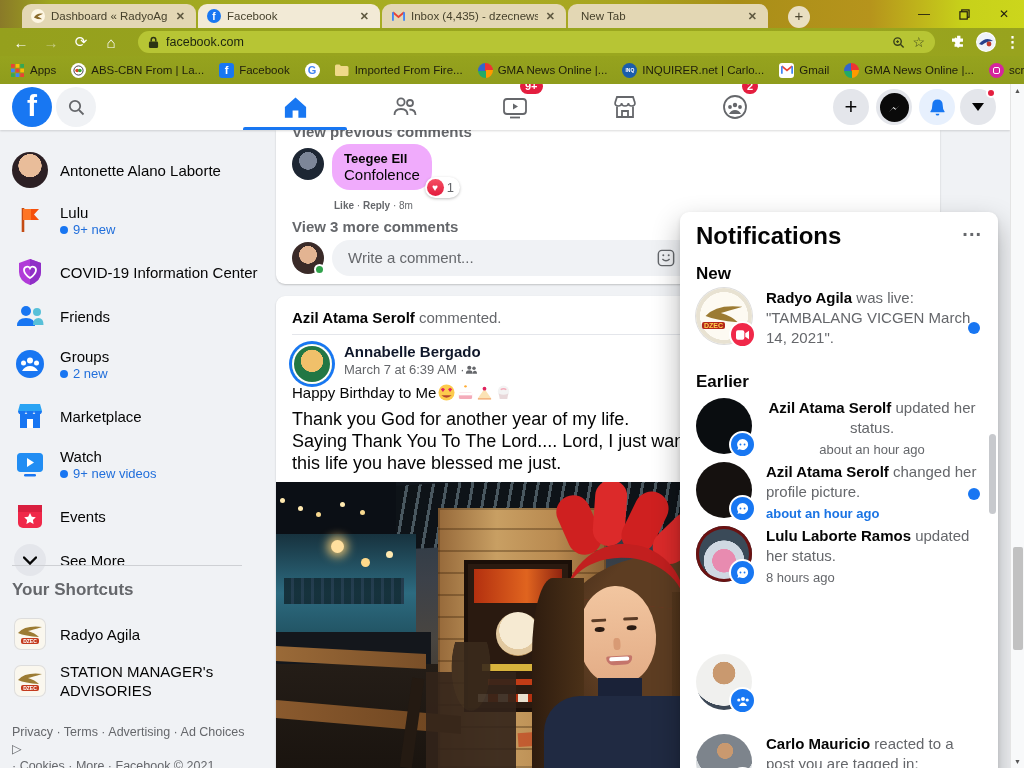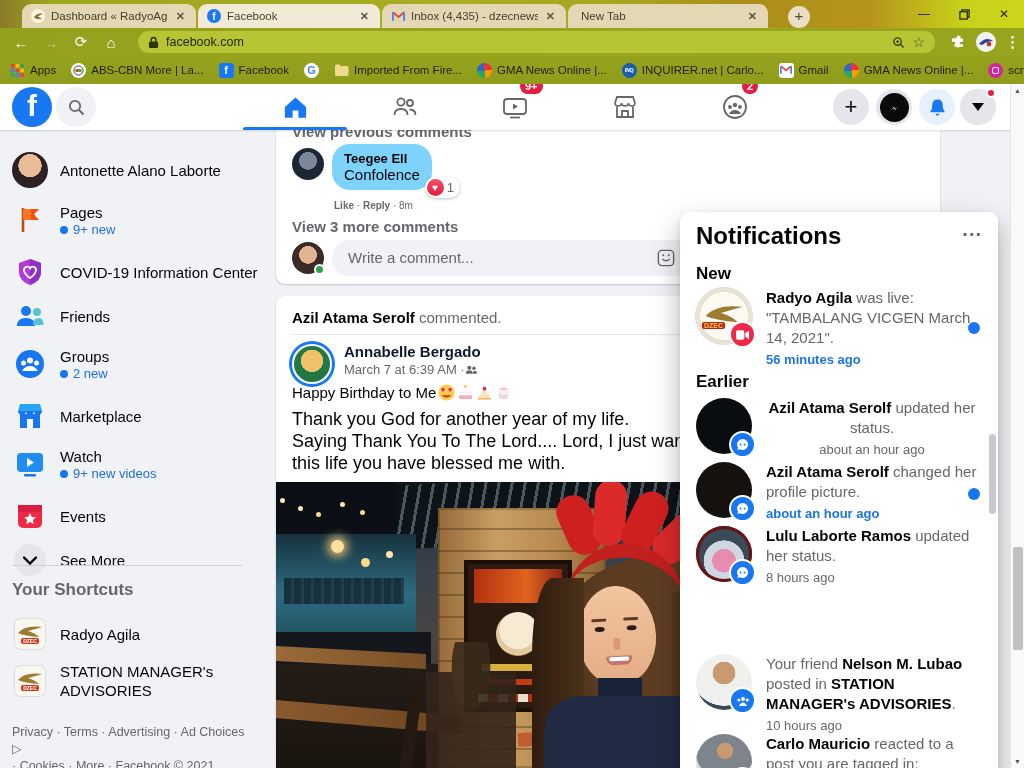--- a/index.html
+++ b/index.html
@@ -52,21 +52,21 @@
   
   .srow { position:absolute; left:0; width:272px; display:flex; align-items:center; gap:12px; padding-left:12px; }
   .slabel { font-size:15px; font-weight:500; color:#050505; line-height:19px; }
   .ssub { font-size:13px; color:#216fdb; display:flex; align-items:center; gap:5px; }
   .bluedot { width:8px; height:8px; border-radius:50%; background:#1876f2; }
   .sico { width:36px; height:36px; flex:none; display:flex; align-items:center; justify-content:center; }
 
   
   .card { position:absolute; left:276px; width:664px; background:#fff; box-shadow:0 1px 2px rgba(0,0,0,.2); }
   .muted-strong { font-size:15px; font-weight:600; color:#65676b; }
-  .bubble { background:#7dd3fc; border-radius:18px; padding:7px 12px; display:inline-block; position:relative; }
+  .bubble { background:#f0abfc; border-radius:18px; padding:7px 12px; display:inline-block; position:relative; }
   .reaction-pill { position:absolute; right:-28px; bottom:-8px; background:#fff; border-radius:11px;
     box-shadow:0 1px 3px rgba(0,0,0,.25); display:flex; align-items:center; gap:3px; padding:2px 6px 2px 2px; }
   .heart-circ { width:17px; height:17px; border-radius:50%; background:linear-gradient(#f55064,#e31b3d);
     color:#fff; font-size:10px; line-height:17px; text-align:center; }
   .composer-pill { position:absolute; left:56px; right:16px; top:0; height:36px; border-radius:18px; background:#f0f2f5; }
   .cico { width:18px; height:18px; color:#64676b; }
 
   
   .notif { position:absolute; left:680px; top:128px; width:318px; height:627px; background:#fff; border-radius:9px;
     box-shadow:0 12px 28px rgba(0,0,0,.3), 0 2px 4px rgba(0,0,0,.1); z-index:10; overflow:hidden; }
@@ -177,21 +177,21 @@
     <span>Apps</span>
   </div>
   <div class="bm">
     <span class="bm-ico" style="background:#fff;border-radius:50%;">
         <svg width="11" height="11" viewBox="0 0 12 12">
           <circle cx="6" cy="6" r="5" fill="none" stroke="#333" stroke-width="1"></circle>
           <circle cx="4.5" cy="6" r="2" fill="#d42"></circle>
           <circle cx="7.5" cy="6" r="2" fill="#3a3"></circle>
         </svg>
       </span>
-    <span>ABS-CBN More | La...</span>
+    <span>ABS-CBN From | La...</span>
   </div>
   <div class="bm">
     <span class="bm-ico" style="background:#1877f2;border-radius:3px;color:#fff;font-size:11px;font-weight:700;">f</span>
     <span>Facebook</span>
   </div>
   <div class="bm">
     <span class="bm-ico" style="background:#fff;border-radius:50%;color:#4285f4;font-size:11px;font-weight:700;">G</span>
   </div>
   <div class="bm">
     <span class="bm-ico">
@@ -310,21 +310,21 @@
   </div>
   <div class="srow" style="top:110px;height:52px;">
     <span class="sico">
         <svg width="30" height="30" viewBox="0 0 30 30">
           <path d="M8 3 V27" stroke="#c44b13" stroke-width="2.6"></path>
           <path d="M8 4 H24 L19 9.5 L24 15 H8 Z" fill="#f5500c"></path>
           <path d="M8 4 H16 V15 H8 Z" fill="#ff7b29" opacity=".85"></path>
         </svg>
       </span>
     <span>
-      <div class="slabel">Pages</div>
+      <div class="slabel">Lulu</div>
       <div class="ssub">
           <span class="bluedot"></span>
           <span>9+ new</span>
         </div>
     </span>
   </div>
   <div class="srow" style="top:166px;height:44px;">
     <span class="sico">
         <svg width="30" height="30" viewBox="0 0 30 30">
           <path d="M15 2 L26 6 V15 q0 9 -11 13 q-11 -4 -11 -13 V6 Z" fill="#b13bd8"></path>
@@ -525,21 +525,21 @@
         </svg>
       <svg width="17" height="17" viewBox="0 0 18 18">
           <ellipse cx="9" cy="8" rx="6" ry="6.5" fill="#f3f3f3"></ellipse>
           <path d="M4 10 q5 3 10 0 L13 16 h-8 Z" fill="#e8d8da"></path>
           <path d="M6 6 q3-2 6 0" stroke="#f4abba" stroke-width="1.4" fill="none"></path>
         </svg>
     </div>
     <div class="abs" style="left:16px;top:112px;font-size:18px;color:#050505;line-height:22px;width:632px;">
       <div>Thank you God for another year of my life.</div>
       <div>Saying Thank You To The Lord.... Lord, I just wanted to say thank you</div>
-      <div>this life you have blessed me with.</div>
+      <div>this life you have blessed me just.</div>
     </div>
 
     <div class="abs" style="left:0;top:186px;width:664px;height:286px;overflow:hidden;background:linear-gradient(180deg,#11161d 0%,#1d242c 12%,#333d47 22%,#3c4149 34%,#494540 55%,#3f372e 75%,#2f271f 100%);">
       <div class="abs" style="left:90px;top:-6px;width:430px;height:64px;background:repeating-linear-gradient(100deg,#49575f 0 3px,#0e1318 3px 13px);transform:skewY(-3deg);"></div>
       <div class="abs" style="left:0;top:0;width:120px;height:58px;background:#0b0f15;"></div>
       <div class="abs" style="left:520px;top:0;width:144px;height:46px;background:#0a0e14;"></div>
       <div class="abs" style="left:0;top:52px;width:140px;height:118px;background:linear-gradient(180deg,#17323e,#2d6b80 50%,#1d4a58);"></div>
       <div class="abs" style="left:8px;top:96px;width:120px;height:26px;background:repeating-linear-gradient(90deg,#10242c 0 7px,#234 7px 10px);opacity:.8;"></div>
       <div class="abs" style="left:0;top:150px;width:155px;height:34px;background:#14171c;"></div>
       <div class="abs" style="left:0;top:182px;width:230px;height:104px;background:linear-gradient(180deg,#241d17,#1a140f);"></div>
@@ -599,21 +599,20 @@
           </svg>
         <span style="position:absolute;left:6px;top:34px;font-size:7px;font-weight:700;color:#ffd24d;background:#b3261a;border-radius:2px;padding:0 2px;">DZEC</span>
         <span class="nbadge" style="background:#f02849;">
             <svg width="13" height="10" viewBox="0 0 14 10">
               <rect x="0" y="0" width="9" height="10" rx="2" fill="#fff"></rect>
               <path d="M10 3 L14 0.5 V9.5 L10 7Z" fill="#fff"></path>
             </svg>
           </span>
       </span>
       <span class="ntext"><span></span><b>Radyo Agila</b><span> was live: "TAMBALANG VICGEN March 14, 2021".</span><b></b><span></span>
-        <div class="ntime unread">56 minutes ago</div>
       </span>
       <span class="ndot" style="top:36px;"></span>
     </div>
 
     <div class="abs" style="left:16px;top:160px;font-size:17px;font-weight:600;color:#050505;">Earlier</div>
 
     <div class="nitem" style="top:184px;text-align:center;">
       <span class="nav-avatar" style="background:#0a0d10;">
         <span class="nbadge" style="background:#1877f2;">
             <svg width="13" height="13" viewBox="0 0 14 14">
@@ -664,23 +663,20 @@
       <span class="nav-avatar" style="background:radial-gradient(circle at 50% 34%,#c9996f 0 24%,#f0f0ee 25% 70%,#3c4856 71%);">
         <span class="nbadge" style="background:#1877f2;">
             <svg width="14" height="12" viewBox="0 0 14 12">
               <circle cx="7" cy="4" r="2" fill="#fff"></circle>
               <circle cx="2.8" cy="5" r="1.6" fill="#fff"></circle>
               <circle cx="11.2" cy="5" r="1.6" fill="#fff"></circle>
               <path d="M3 11 q1.5-3.5 4-3.5 q2.5 0 4 3.5Z" fill="#fff"></path>
             </svg>
           </span>
       </span>
-      <span class="ntext"><span>Your friend </span><b>Nelson M. Lubao</b><span> posted in </span><b>STATION MANAGER's ADVISORIES</b><span>.</span>
-        <div class="ntime">10 hours ago</div>
-      </span>
     </div>
 
     <div class="nitem" style="top:520px;">
       <span class="nav-avatar" style="background:radial-gradient(circle at 52% 30%,#c9996f 0 16%,#7d848c 17% 60%,#d8dcdf 61%);">
         <span class="nbadge" style="background:#f3425f;"></span>
       </span>
       <span class="ntext"><span></span><b>Carlo Mauricio</b><span> reacted to a post you are tagged in: "HAPPY 50TH ANNIVERSARY TO THE BEST...</span>
         
       </span>
 

